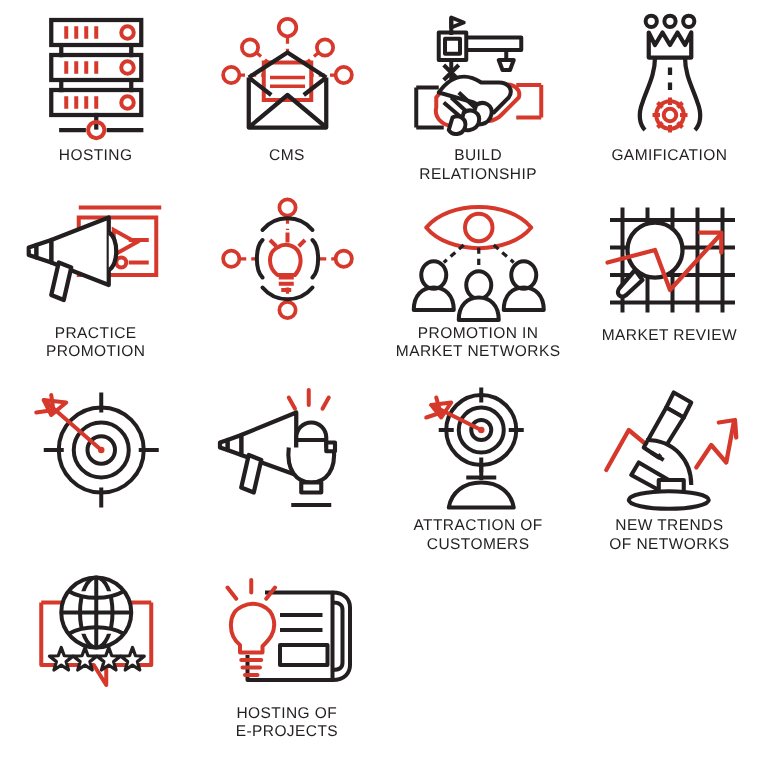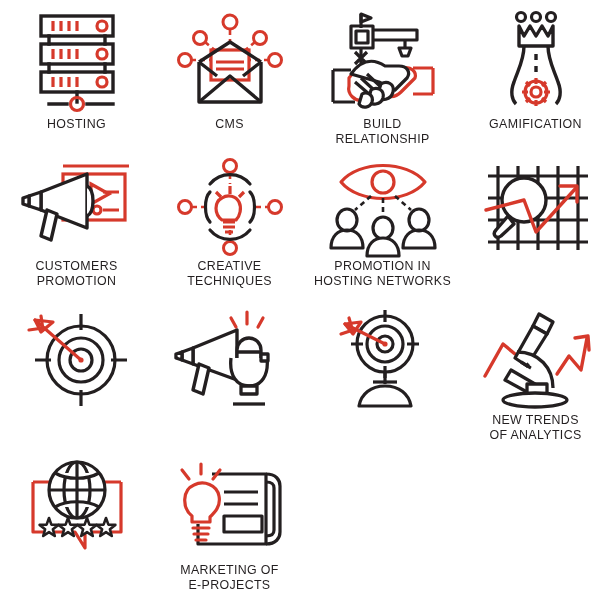--- a/index.html
+++ b/index.html
@@ -197,21 +197,21 @@
         </g>
         <g fill="#ffffff" stroke="#231f20" stroke-width="3.4" stroke-linejoin="round">
           <path d="M24 34 L70 16 L70 70 L24 52 Z"></path>
           <path d="M12 38 L24 34 L24 52 L12 48 Z"></path>
           <path d="M6 40 L12 38 L12 48 L6 46 Z"></path>
           <path d="M70 28 C78 32 78 54 70 58"></path>
           <path d="M30 52 L40 56 L34 82 L24 78 Z"></path>
         </g>
       </svg>
     </div>
-    <div class="icon-label">CUSTOMERS
+    <div class="icon-label">PRACTICE
 PROMOTION</div>
   </div>
 
   <div class="icon-cell r2">
     <div class="icon-art">
       <svg viewBox="0 0 112 98" width="112" height="98">
         <g fill="none" stroke="#d6392b" stroke-width="2.6" stroke-dasharray="5 4">
           <path d="M56 16 L56 26"></path>
           <path d="M56 72 L56 82"></path>
           <path d="M18 49 L30 49"></path>
@@ -229,22 +229,20 @@
           <path d="M36 34 C30 40 30 58 36 64"></path>
           <path d="M76 34 C82 40 82 58 76 64"></path>
         </g>
         <g fill="none" stroke="#d6392b" stroke-width="3.2" stroke-linejoin="round">
           <path d="M48 62 C40 56 40 44 48 40 C54 36 62 38 65 44 C68 50 66 58 62 62 Z"></path>
           <path d="M49 64 L61 64 M49 69 L61 69 M51 74 L59 74"></path>
           <path d="M56 28 L56 36 M42 34 L47 39 M70 34 L65 39"></path>
         </g>
       </svg>
     </div>
-    <div class="icon-label">CREATIVE
-TECHNIQUES</div>
   </div>
 
 
   <div class="icon-cell r2">
     <div class="icon-art">
       <svg viewBox="0 0 124 98" width="124" height="98">
         <g fill="none" stroke="#d6392b" stroke-width="3.2" stroke-linejoin="round">
           <path d="M20 24 C38 2 86 2 104 24 C86 46 38 46 20 24 Z"></path>
           <circle cx="62" cy="24" r="11"></circle>
         </g>
@@ -257,40 +255,41 @@
           <ellipse cx="26" cy="62" rx="10" ry="11"></ellipse>
           <path d="M10 90 C10 78 17 72 26 72 C35 72 42 78 42 90 Z"></path>
           <ellipse cx="98" cy="62" rx="10" ry="11"></ellipse>
           <path d="M82 90 C82 78 89 72 98 72 C107 72 114 78 114 90 Z"></path>
           <ellipse cx="62" cy="70" rx="10" ry="11" fill="#ffffff"></ellipse>
           <path d="M46 98 C46 86 53 80 62 80 C71 80 78 86 78 98 Z" fill="#ffffff"></path>
         </g>
       </svg>
     </div>
     <div class="icon-label">PROMOTION IN
-HOSTING NETWORKS</div>
+MARKET NETWORKS</div>
   </div>
 
   <div class="icon-cell r3">
     <div class="icon-art">
       <svg viewBox="0 0 116 100" width="116" height="100">
         <g fill="none" stroke="#231f20" stroke-width="3.2">
           <path d="M20 8 L20 92 M40 8 L40 92 M60 8 L60 92 M80 8 L80 92 M100 8 L100 92"></path>
           <path d="M10 18 L110 18 M10 40 L110 40 M10 62 L110 62 M10 84 L110 84"></path>
         </g>
         <g fill="#ffffff" stroke="#231f20" stroke-width="3.4" stroke-linejoin="round">
           <circle cx="46" cy="42" r="22"></circle>
           <path d="M30 58 L18 72 C14 76 18 82 23 78 L36 66 Z"></path>
         </g>
         <g fill="none" stroke="#d6392b" stroke-width="3.4" stroke-linejoin="round" stroke-linecap="round">
           <path d="M8 52 L46 42 L58 74 L98 30"></path>
           <path d="M82 28 L99 28 L99 44"></path>
         </g>
       </svg>
     </div>
+    <div class="icon-label">MARKET REVIEW</div>
   </div>
 
   <div class="icon-cell r3">
     <div class="icon-art">
       <svg viewBox="0 0 112 100" width="112" height="100">
         <g fill="none" stroke="#231f20" stroke-width="3.2">
           <circle cx="60" cy="52" r="34"></circle>
           <circle cx="60" cy="52" r="22"></circle>
           <circle cx="60" cy="52" r="11"></circle>
           <path d="M60 6 L60 22 M60 82 L60 98 M14 52 L30 52 M90 52 L106 52"></path>
@@ -350,20 +349,22 @@
         </g>
         <g fill="none" stroke="#d6392b" stroke-width="3.2" stroke-linejoin="round" stroke-linecap="round">
           <path d="M18 16 L58 36"></path>
           <path d="M18 16 L34 14 L26 26 Z"></path>
           <path d="M14 26 L26 22"></path>
           <path d="M22 10 L26 24"></path>
           <circle cx="58" cy="36" r="2.6" fill="#d6392b" stroke="none"></circle>
         </g>
       </svg>
     </div>
+    <div class="icon-label">ATTRACTION OF
+CUSTOMERS</div>
   </div>
 
   <div class="icon-cell r4">
     <div class="icon-art">
       <svg viewBox="0 0 118 102" width="118" height="102">
         <g fill="none" stroke="#d6392b" stroke-width="3.4" stroke-linejoin="round" stroke-linecap="round">
           <path d="M8 68 L26 36 L38 46"></path>
           <path d="M80 66 L92 48 L104 62 L110 30"></path>
           <path d="M98 30 L111 28 L112 42"></path>
         </g>
@@ -372,21 +373,21 @@
           <path d="M56 18 L70 26 L50 58 L38 50 Z"></path>
           <path d="M44 54 L54 60"></path>
           <path d="M40 44 C62 44 76 60 76 80"></path>
           <path d="M34 62 L58 76 L50 84 L28 72 Z"></path>
           <rect x="50" y="76" width="20" height="14"></rect>
           <ellipse cx="58" cy="92" rx="32" ry="7"></ellipse>
         </g>
       </svg>
     </div>
     <div class="icon-label">NEW TRENDS
-OF ANALYTICS</div>
+OF NETWORKS</div>
   </div>
 
   <div class="icon-cell r4">
     <div class="icon-art">
       <svg viewBox="0 0 116 102" width="116" height="102">
         <g fill="none" stroke="#d6392b" stroke-width="3.2" stroke-linejoin="round">
           <path d="M14 24 L32 24 M84 24 L102 24 M14 24 L14 74 L56 74 L66 90 L66 74 L102 74 L102 24"></path>
         </g>
         <g fill="#ffffff" stroke="#231f20" stroke-width="3.2">
           <circle cx="58" cy="32" r="28"></circle>
@@ -416,17 +417,17 @@
           <path d="M52 34 L86 34 M52 46 L86 46"></path>
           <rect x="52" y="58" width="38" height="16"></rect>
         </g>
         <g fill="#ffffff" stroke="#d6392b" stroke-width="3.2" stroke-linejoin="round" stroke-linecap="round">
           <path d="M20 58 C10 50 10 32 22 27 C32 22 45 27 47 38 C49 48 43 54 38 59 L38 64 L20 64 Z"></path>
           <path d="M21 70 L37 70 M22 76 L36 76 M24 82 L34 82"></path>
           <path d="M29 6 L29 16 M10 12 L17 21 M48 12 L41 21"></path>
         </g>
       </svg>
     </div>
-    <div class="icon-label">MARKETING  OF
+    <div class="icon-label">HOSTING  OF
 E-PROJECTS</div>
   </div>
 
 </div>
 
 </body></html>

